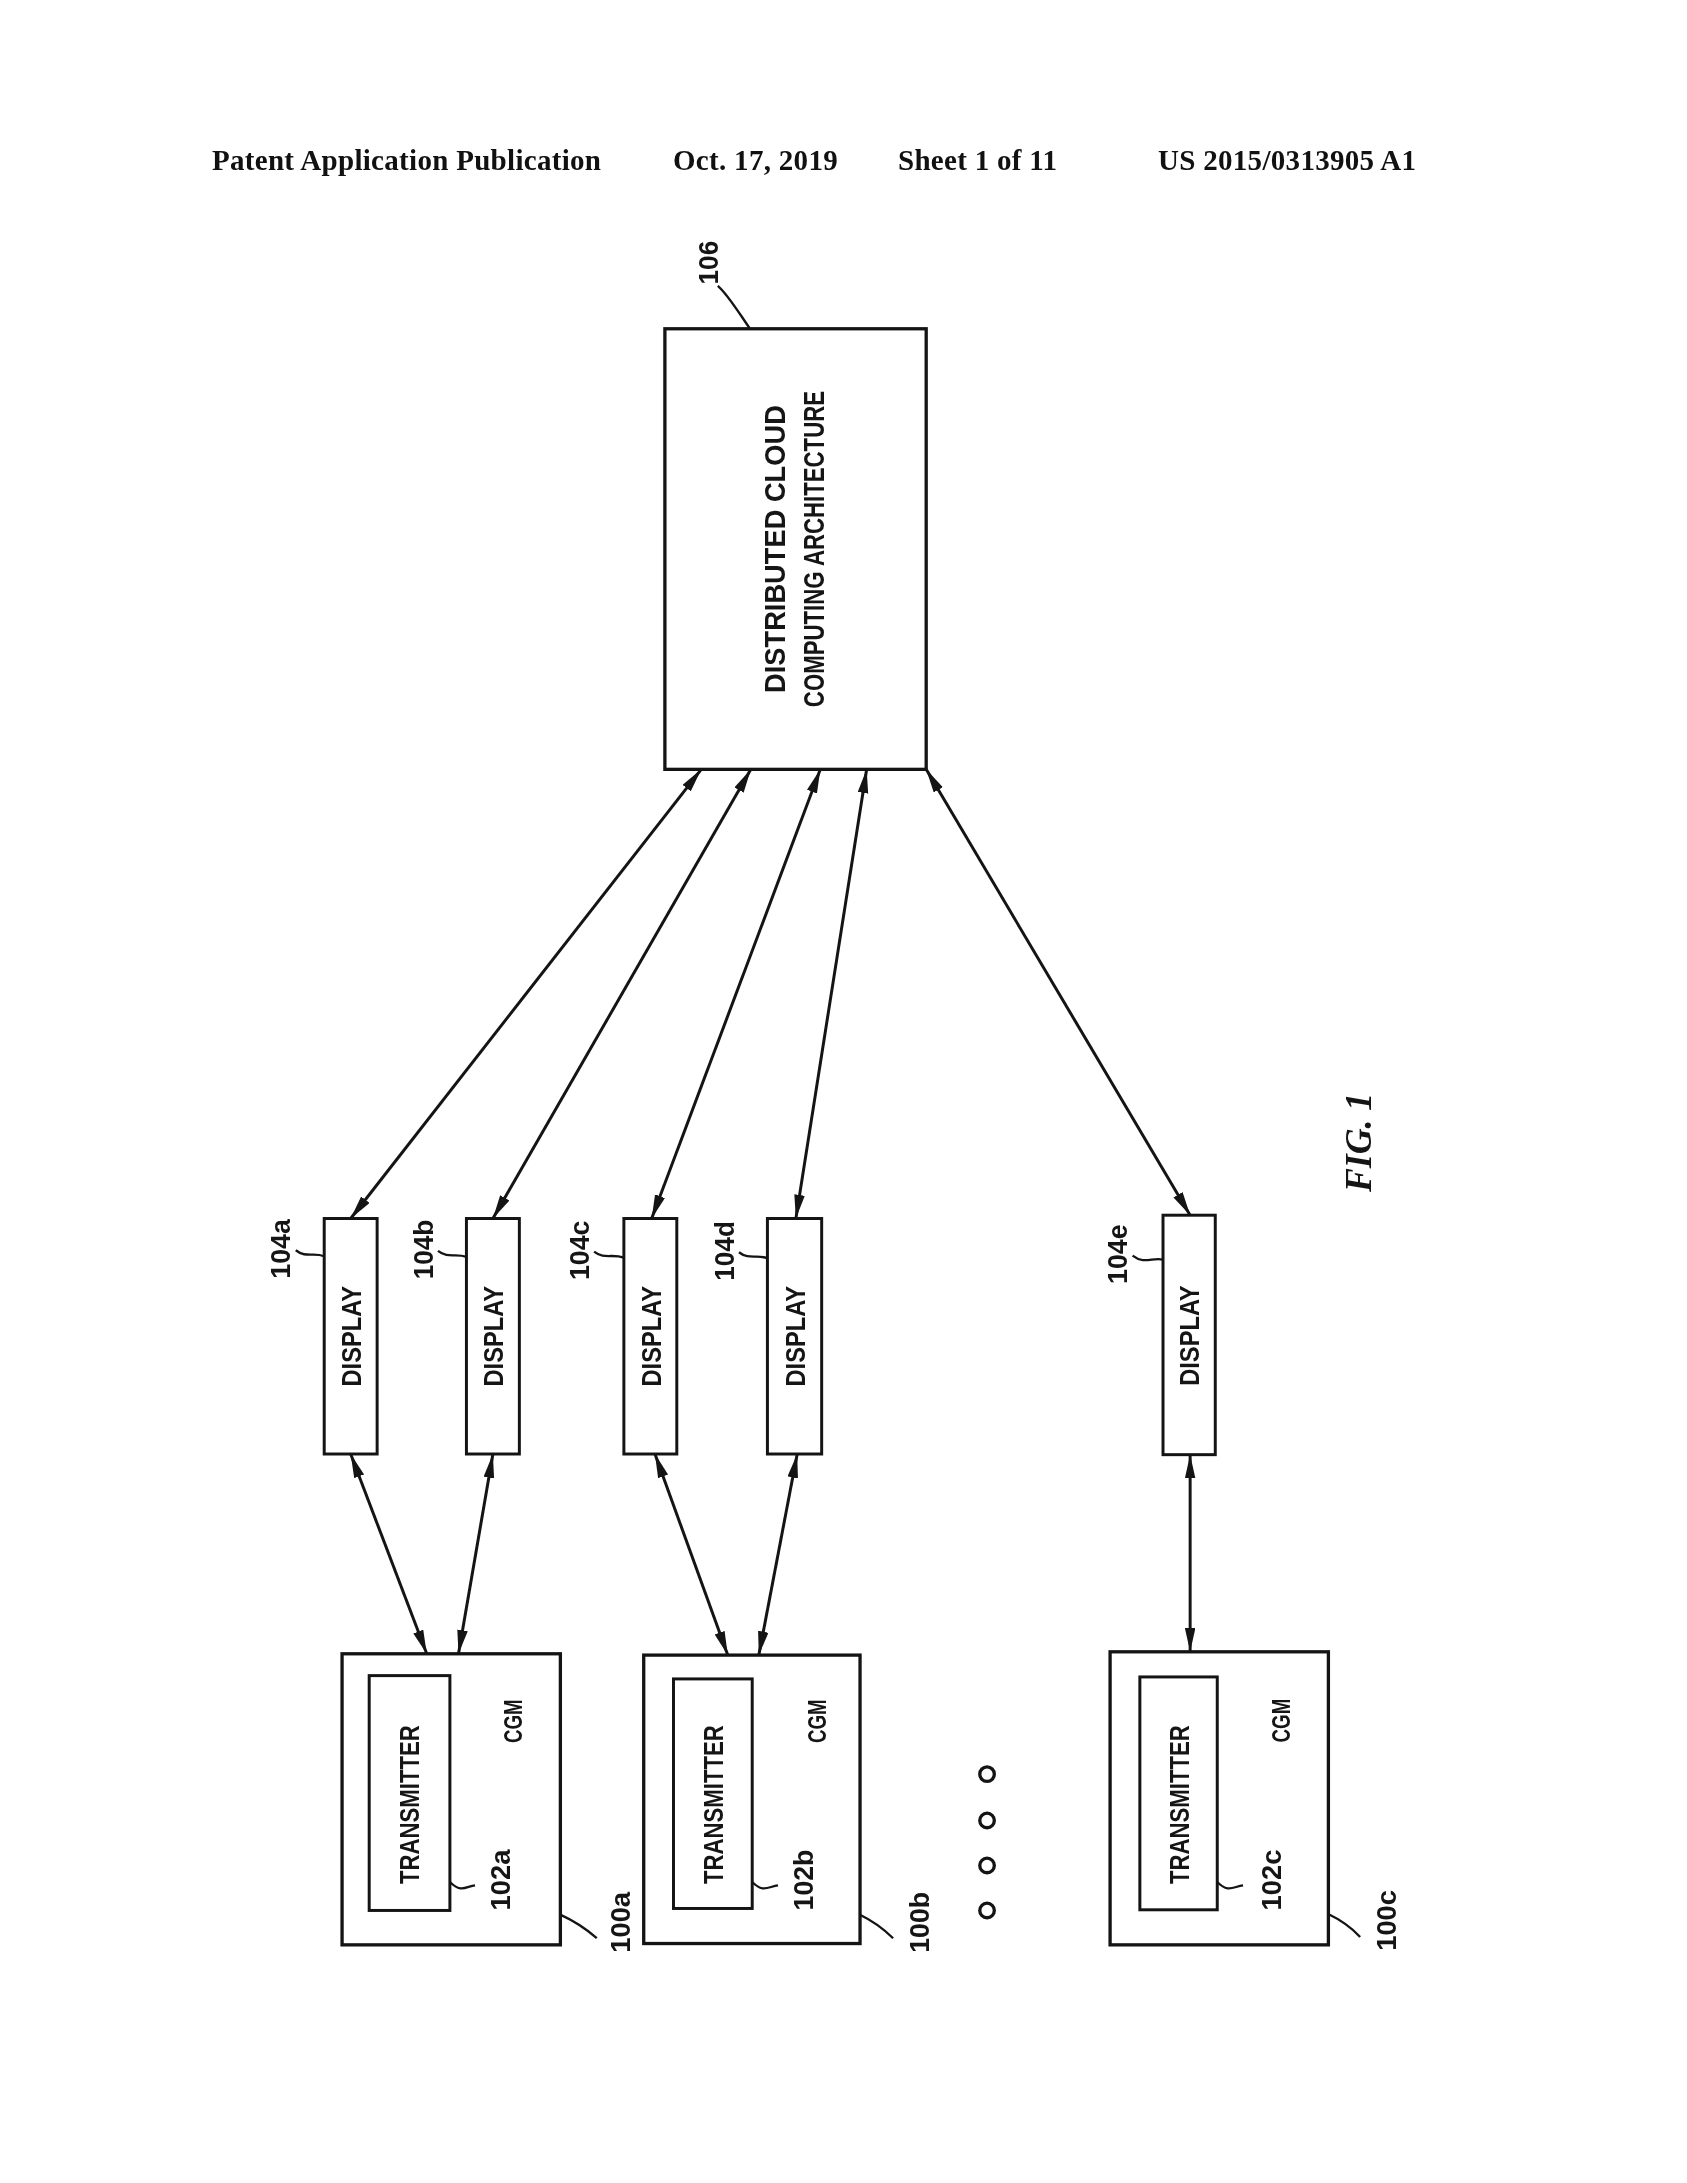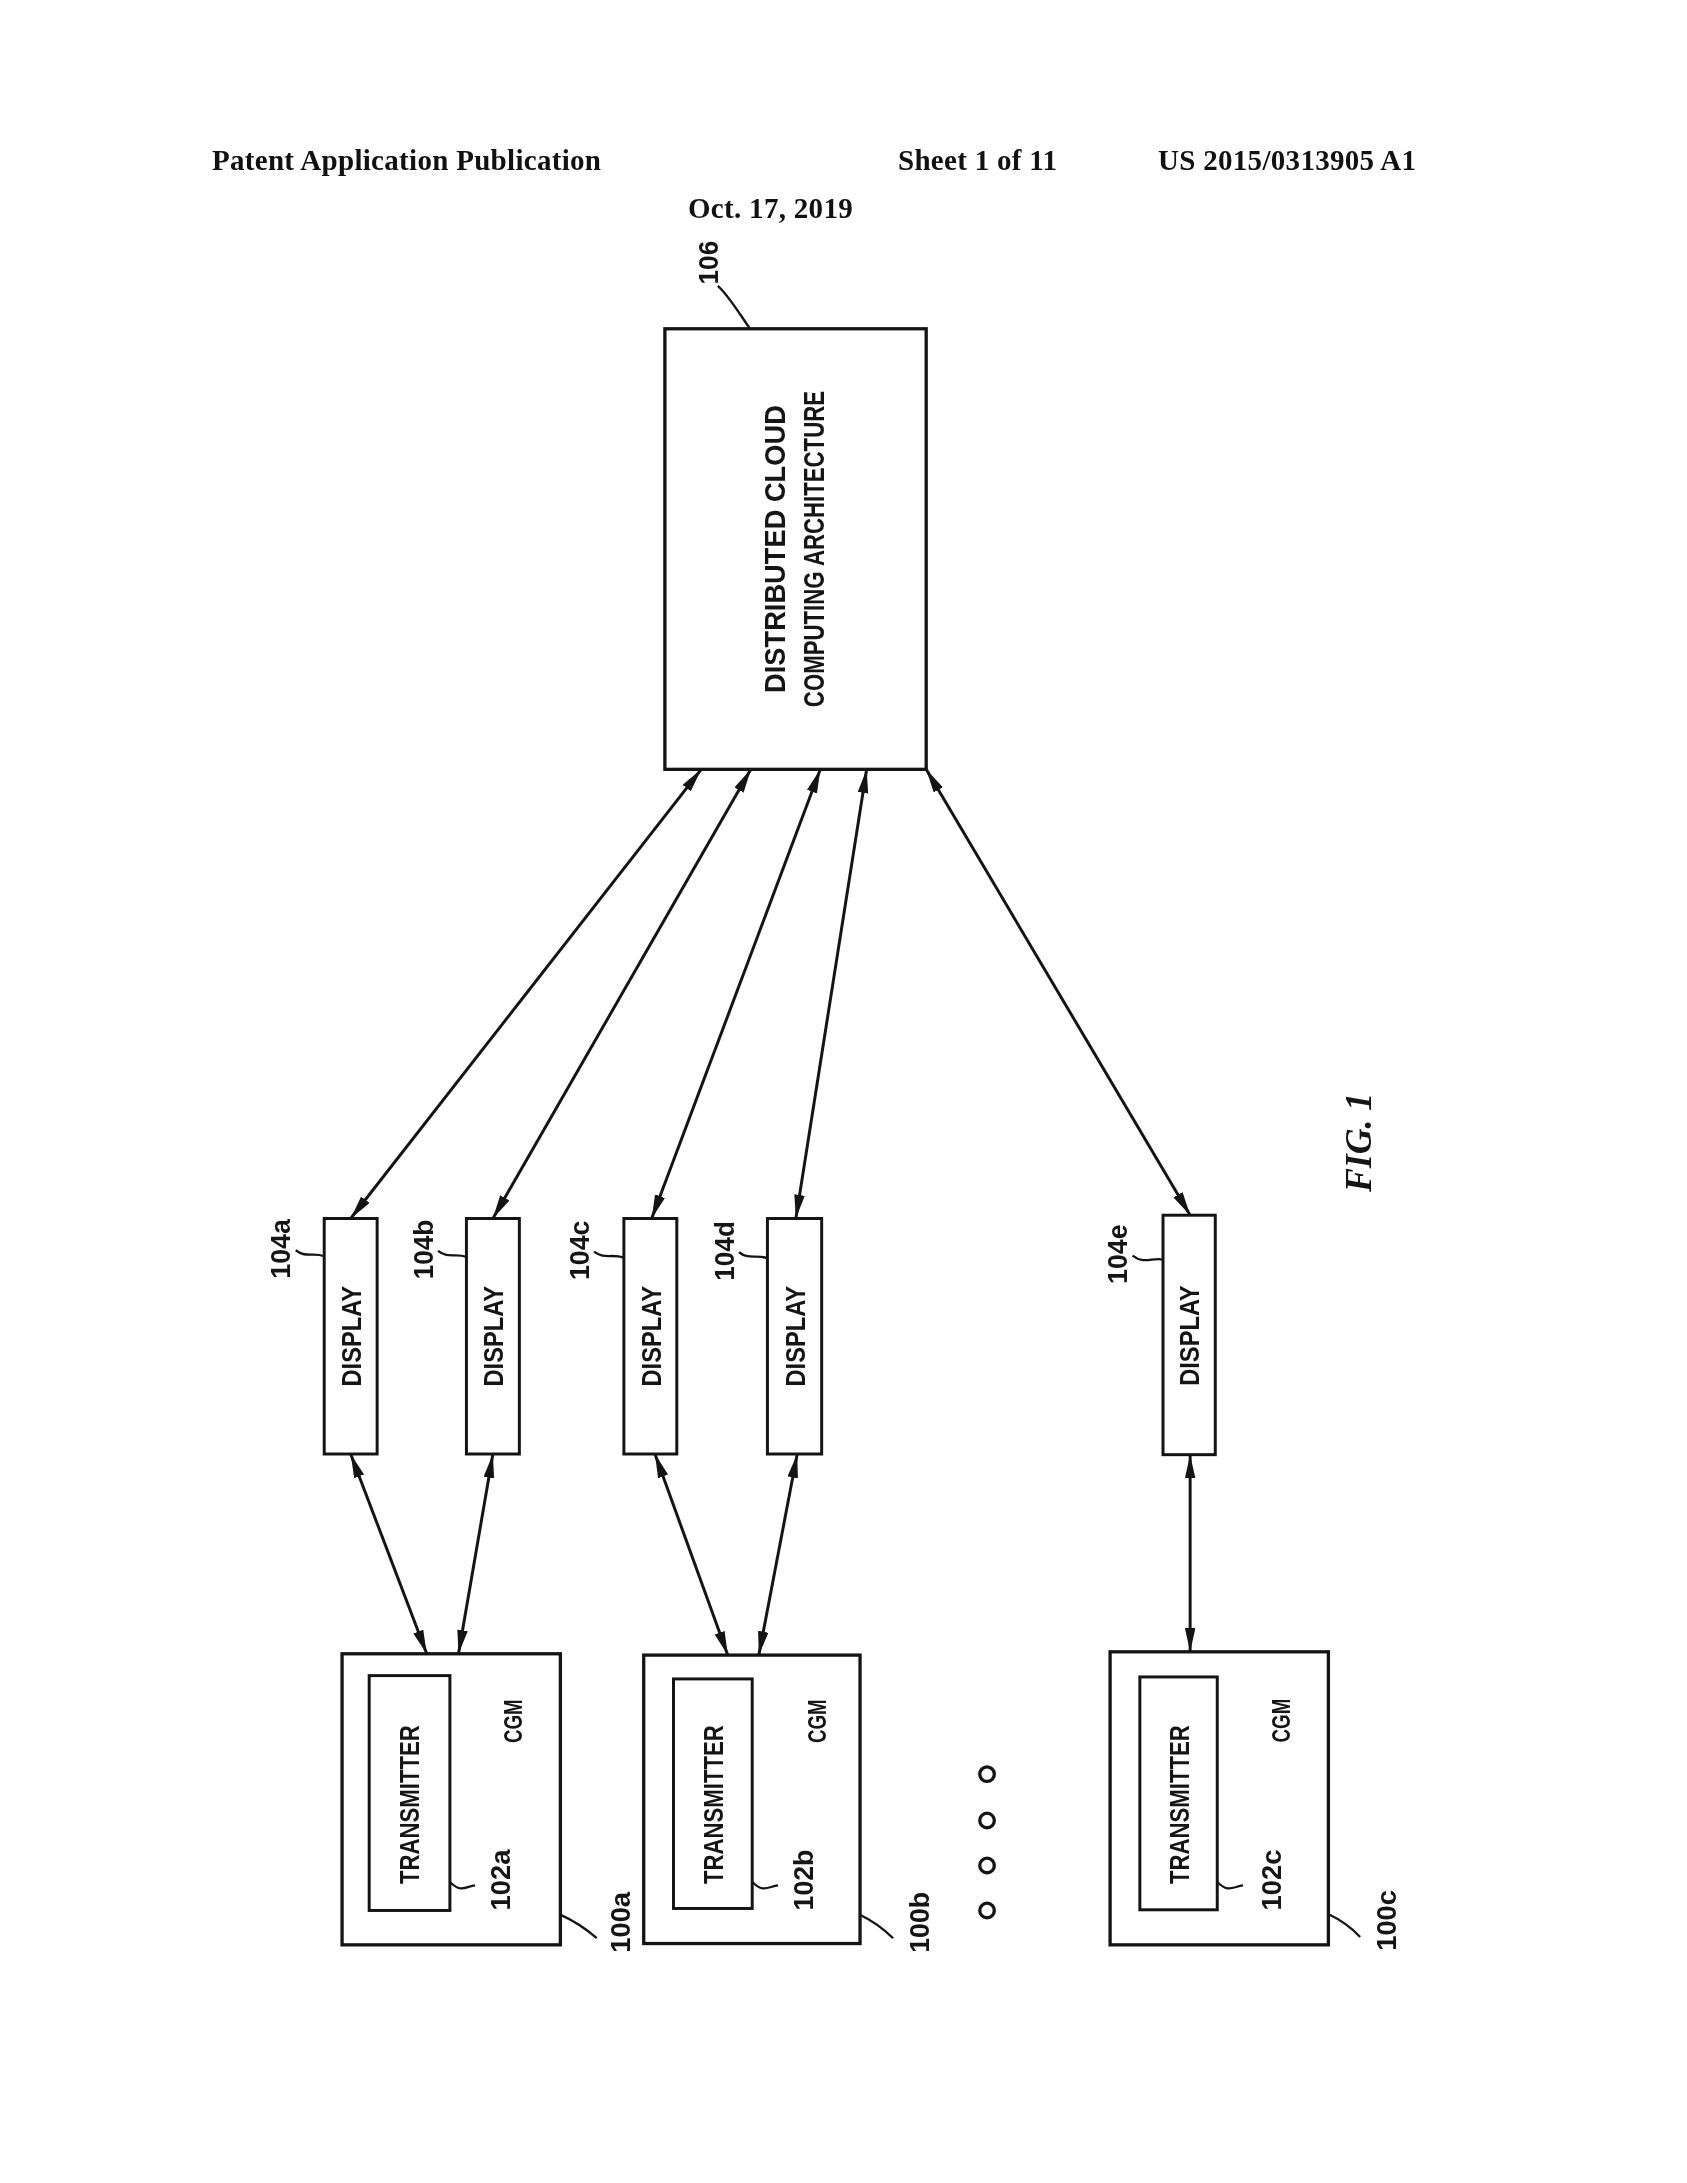--- a/index.html
+++ b/index.html
@@ -15,21 +15,21 @@
   .header-text{
     position:absolute;
     top:144px;
     font-size:29px;
     font-weight:bold;
     color:#111111;
     white-space:nowrap;
     letter-spacing:0.3px;
   }
   .hx-pub{left:212px;}
-  .hx-date{left:688px;margin-top:48px;}
+  .hx-date{left:673px;}
   .hx-sheet{left:898px;}
   .hx-num{left:1158px;}
   svg.diagram{position:absolute;left:0;top:0;}
   .box{fill:#ffffff;stroke:#141414;stroke-width:5;}
   .box-thin{fill:#ffffff;stroke:#141414;stroke-width:4.5;}
   .lbl{
     font-family:"Liberation Sans", sans-serif;
     font-weight:bold;
     fill:#151515;
   }

